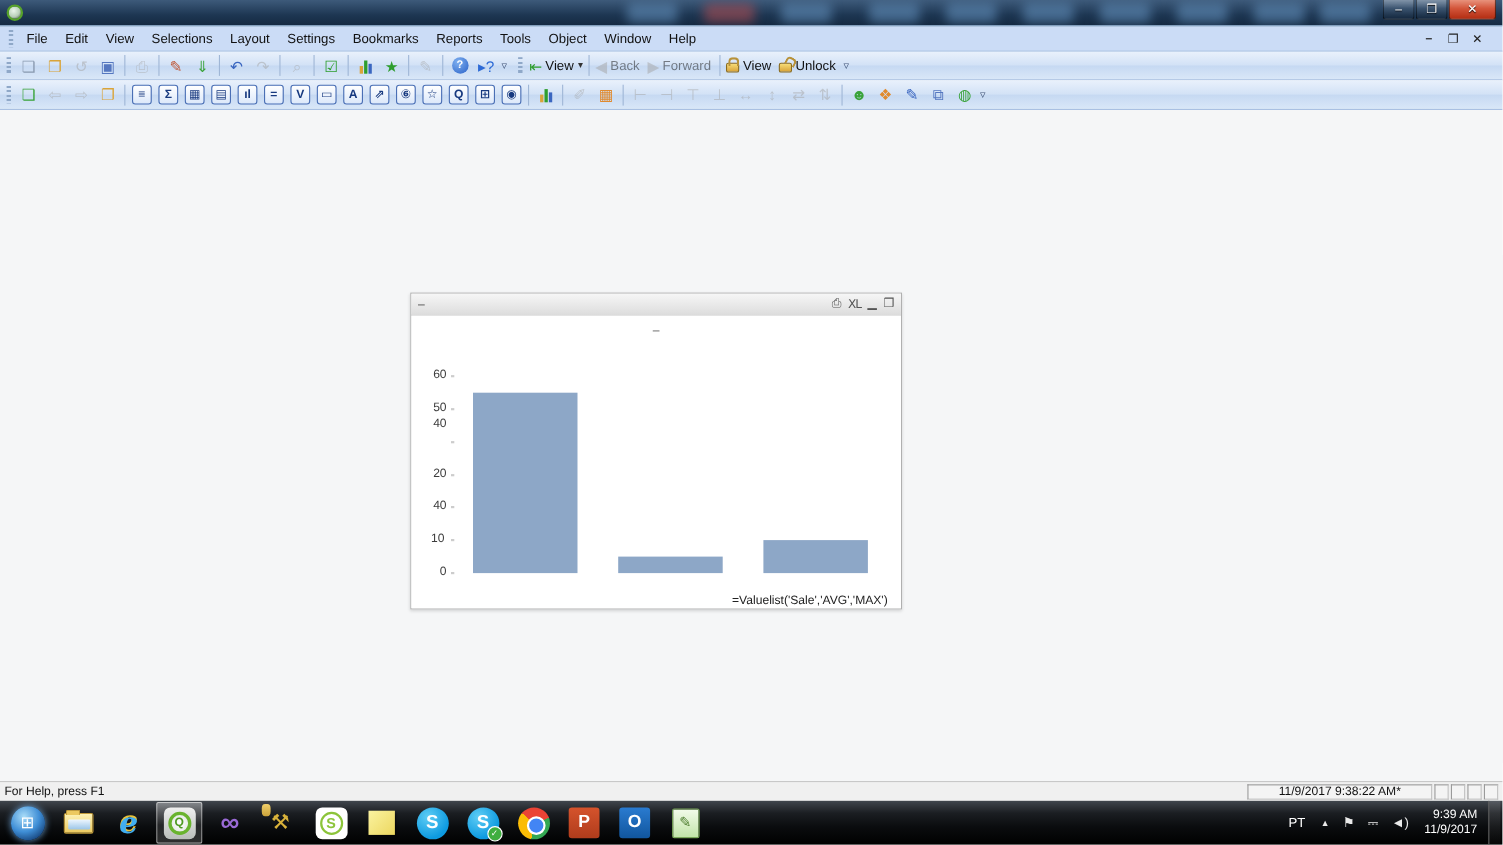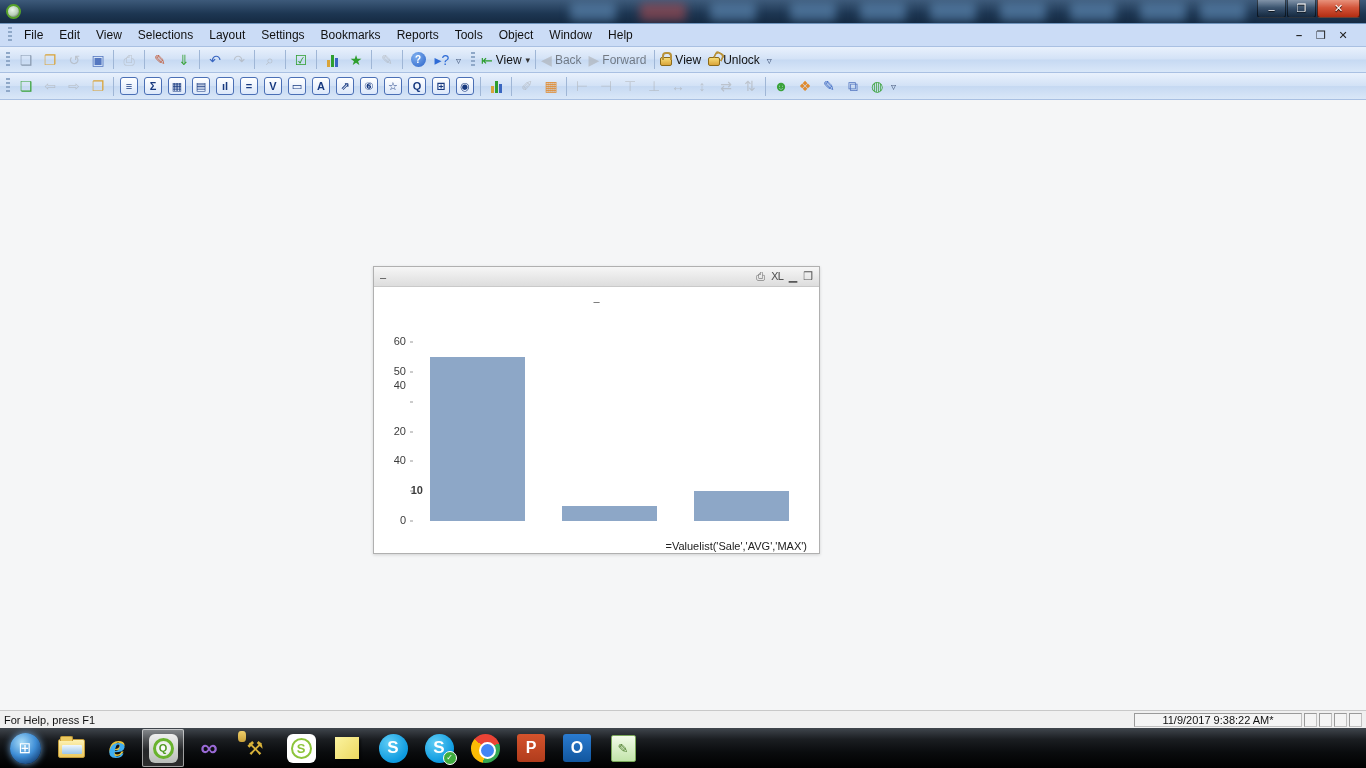--- a/index.html
+++ b/index.html
@@ -384,21 +384,21 @@
             <span class="cap-ic xl">XL</span>
             <span class="cap-ic">▁</span>
             <span class="cap-ic">❒</span>
           </span>
       </div>
       <div class="chart-body">
         <div class="chart-title">–</div>
         <div id="yaxis">
             <span class="ytick" style="left: 2px; top: 227px;">0</span>
             <span class="ydot" style="left: 36px; top: 233px;"></span>
-            <span class="ytick" style="left: 19px; top: 197.167px; font-weight: bold;">10</span>
+            <span class="ytick" style="left: 0; top: 197.167px;">10</span>
             <span class="ydot" style="left: 36px; top: 203.167px;"></span>
             <span class="ytick" style="left: 2px; top: 167.333px;">40</span>
             <span class="ydot" style="left: 36px; top: 173.333px;"></span>
             <span class="ytick" style="left: 2px; top: 137.5px;">20</span>
             <span class="ydot" style="left: 36px; top: 143.5px;"></span>
             <span class="ytick" style="left: 2px; top: 92px;">40</span>
             <span class="ydot" style="left: 36px; top: 113.667px;"></span>
             <span class="ytick" style="left: 2px; top: 77.8333px;">50</span>
             <span class="ydot" style="left: 36px; top: 83.8333px;"></span>
             <span class="ytick" style="left: 2px; top: 48px;">60</span>
@@ -473,15 +473,29 @@
         <div class="tb-ic">
           <span class="g-ppt">P</span>
         </div>
         <div class="tb-ic">
           <span class="g-outlook">O</span>
         </div>
         <div class="tb-ic">
           <span class="g-npp">✎</span>
         </div>
       </span>
+    <div class="tray">
+      <span class="tray-lang">PT</span>
+      <span style="display:flex;align-items:center" id="trayicons">
+          <span class="tray-ic up">▲</span>
+          <span class="tray-ic">⚑</span>
+          <span class="tray-ic">⎓</span>
+          <span class="tray-ic">◄)</span>
+        </span>
+      <span class="clock">
+        <span>9:39 AM</span><br>
+        <span>11/9/2017</span>
+      </span>
+      <span class="showdesk"></span>
+    </div>
   </div>
 
 </div>
 
 </body></html>

